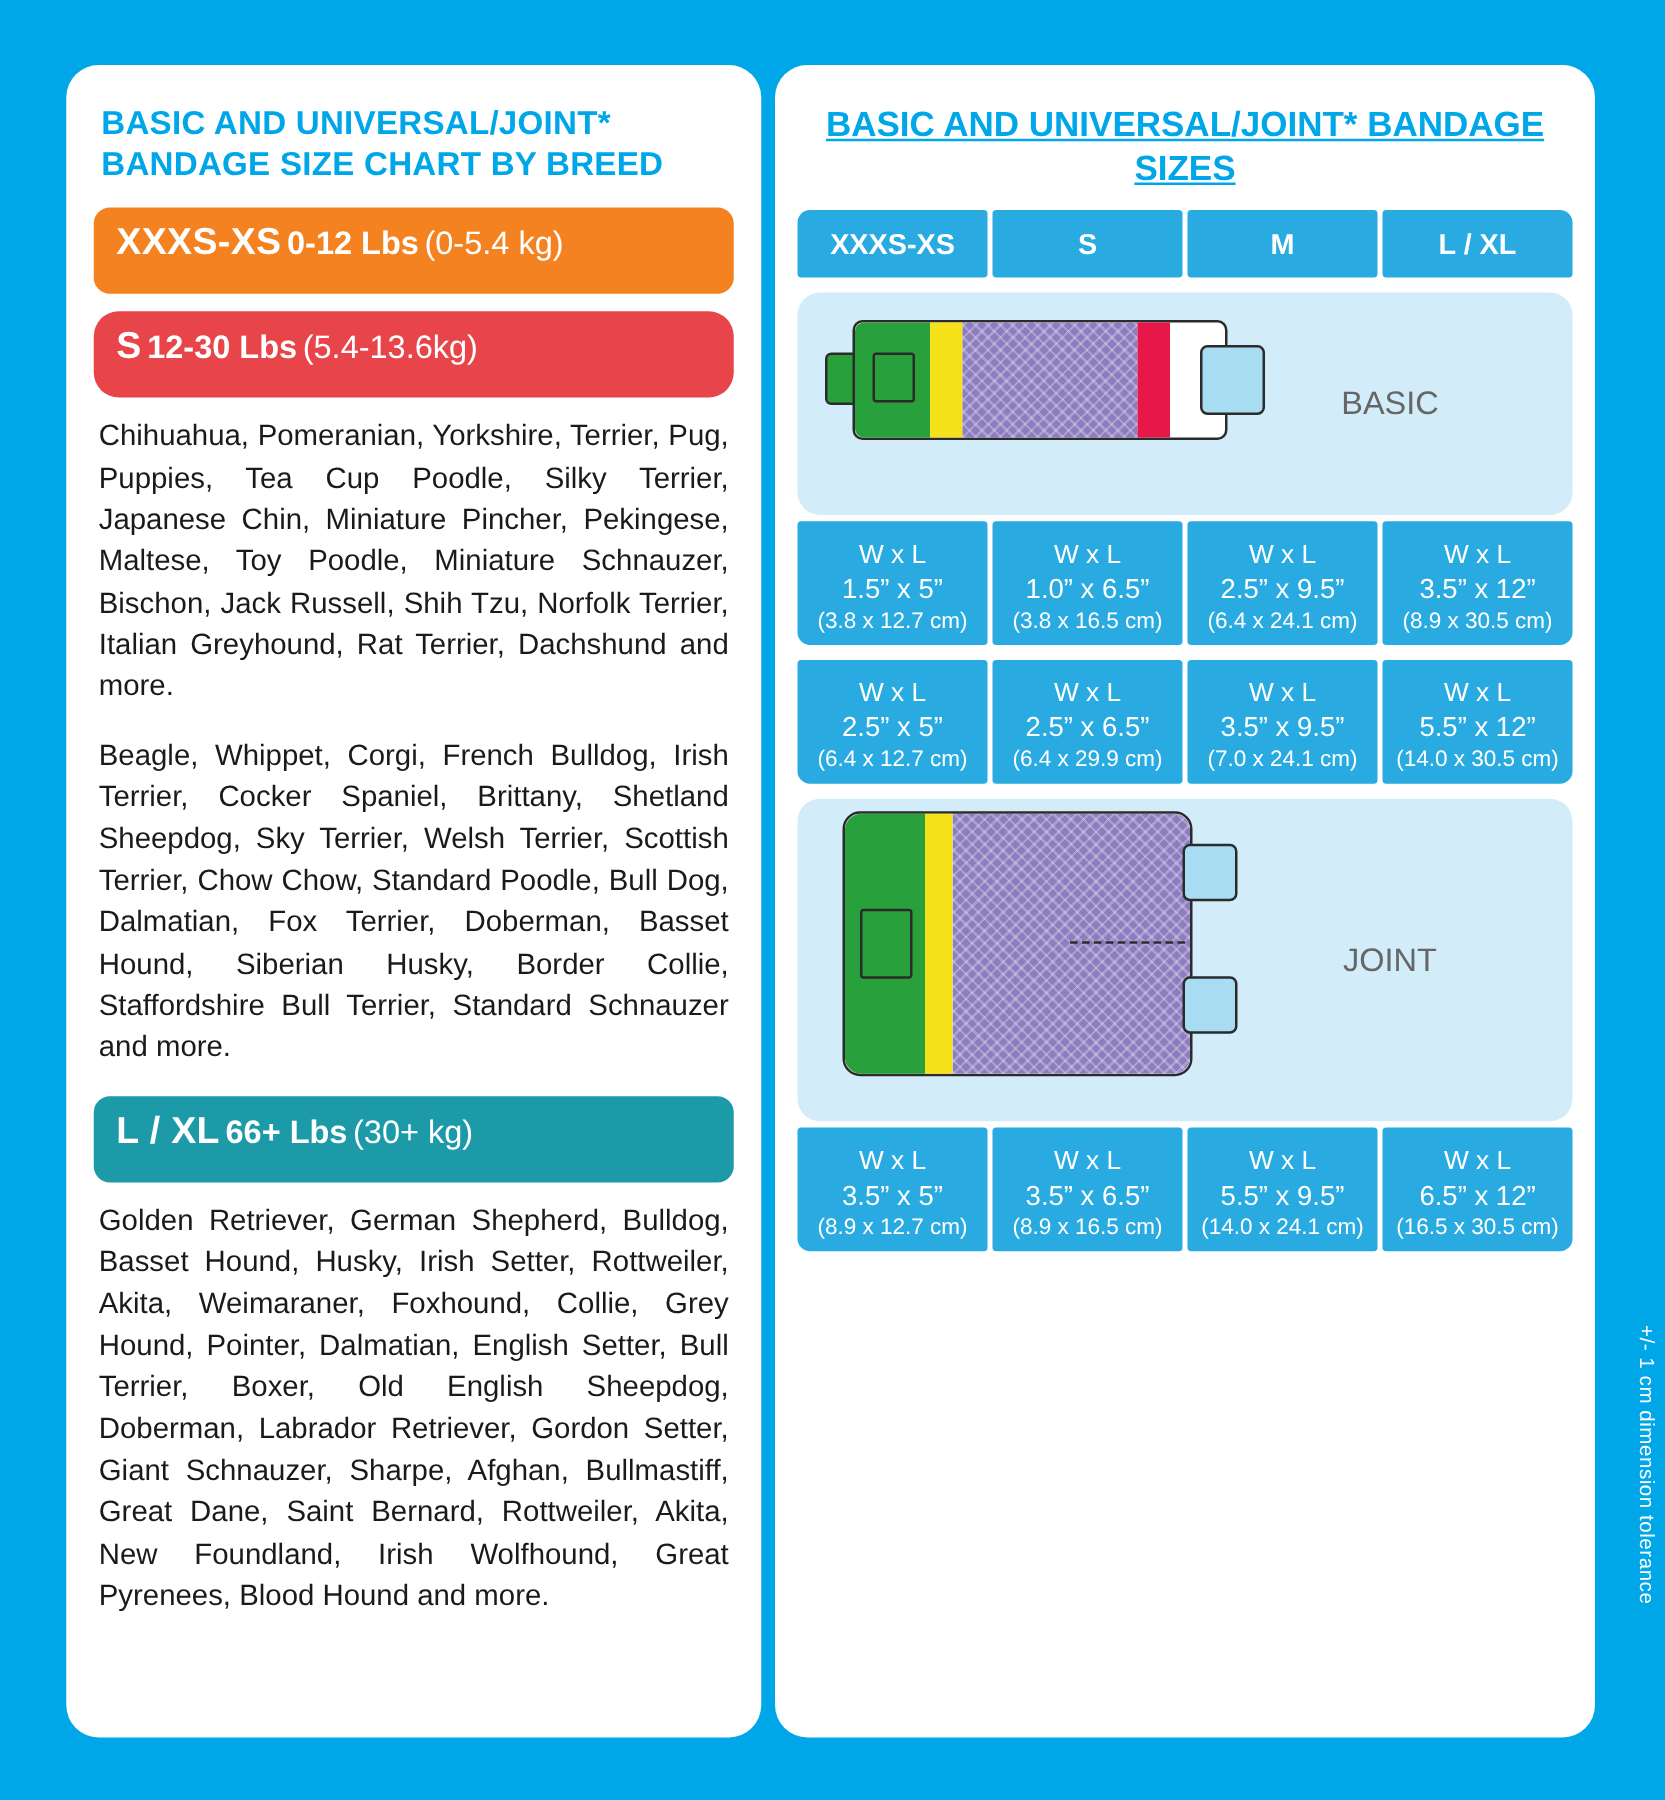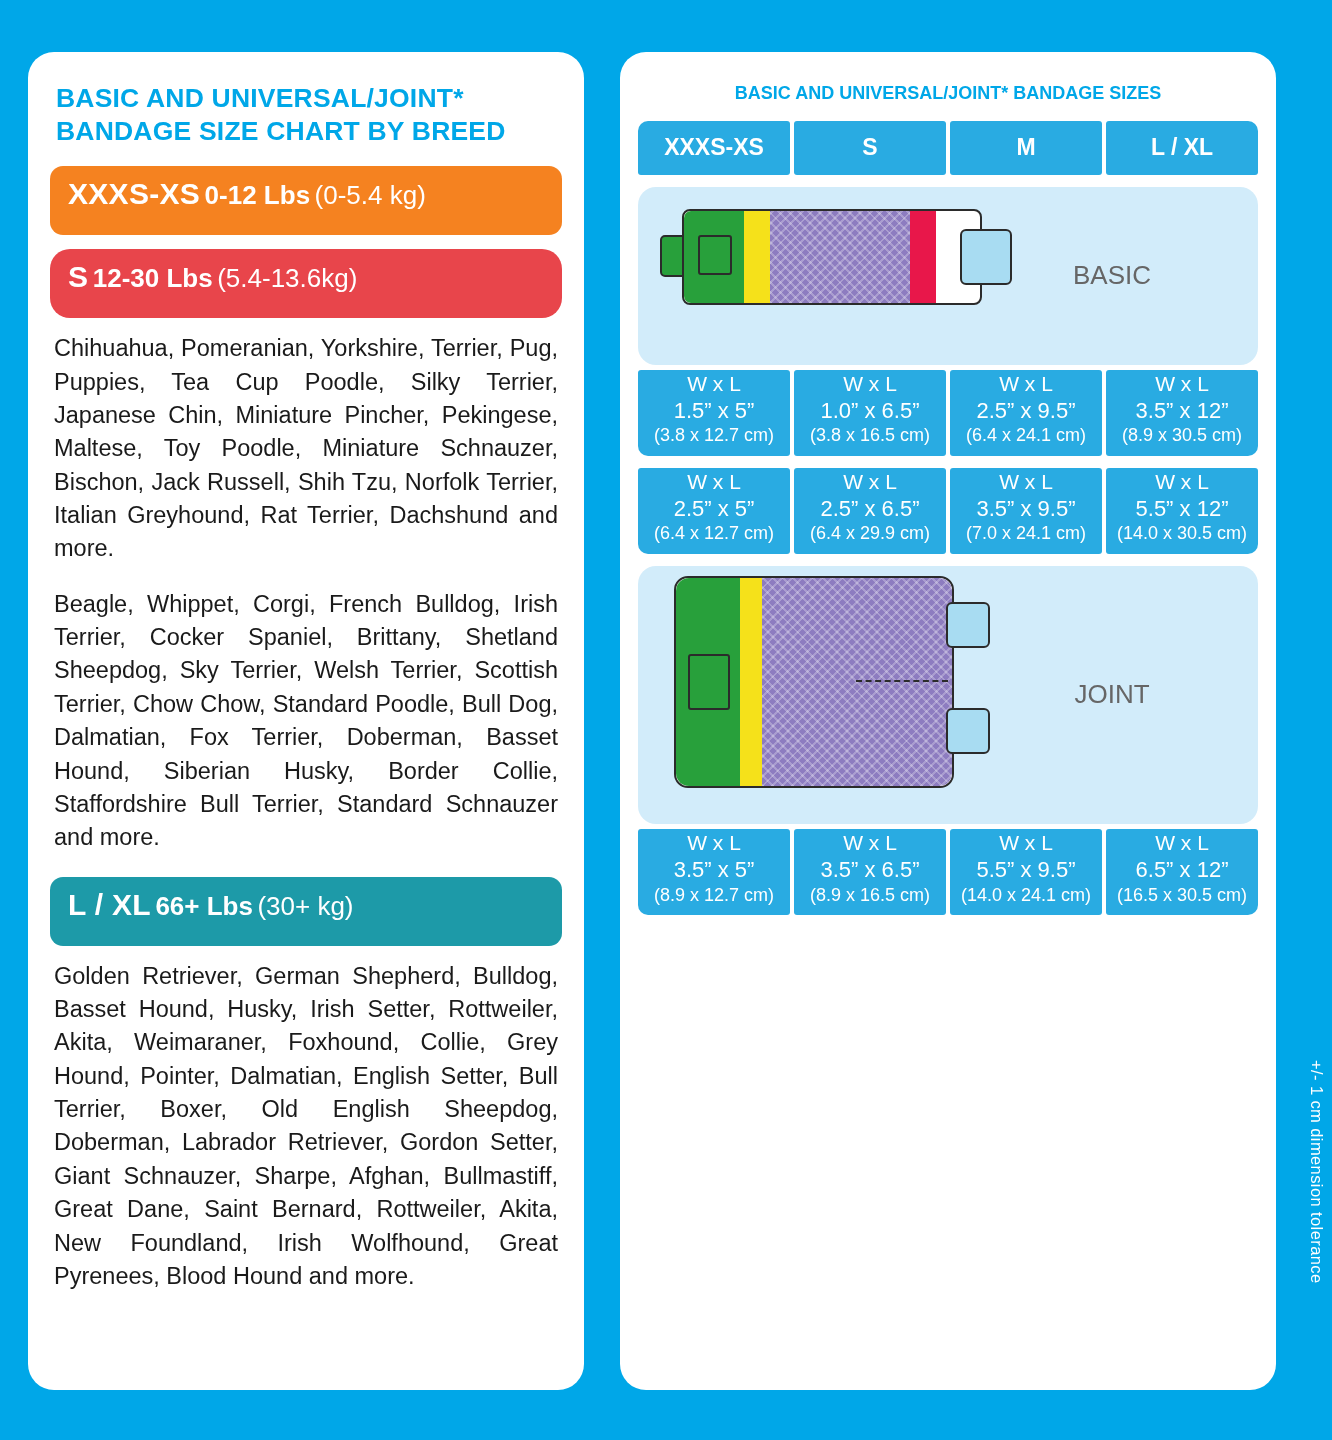--- a/index.html
+++ b/index.html
@@ -13,21 +13,21 @@
     position: relative;
     width: 1332px;
     height: 1440px;
     background: #00a7e8;
     overflow: hidden;
   }
 
   
   .left-panel {
     position: absolute;
-    left: 28px;
+    left: 53px;
     top: 52px;
     width: 556px;
     height: 1338px;
     background: #ffffff;
     border-radius: 26px;
     padding: 24px 22px 18px 22px;
   }
   .left-title {
     color: #00a7e8;
     font-weight: bold;
@@ -76,24 +76,25 @@
     top: 52px;
     width: 656px;
     height: 1338px;
     background: #ffffff;
     border-radius: 26px;
     padding: 22px 18px 16px 18px;
   }
   .right-title {
     color: #00a7e8;
     font-weight: bold;
-    font-size: 18px;
+    font-size: 28px;
     line-height: 1.25;
     text-align: center;
     margin: 8px 0 16px 0;
+    text-decoration: underline;
   }
   .design-header {
     background: #cfeaf8;
     border-radius: 14px 14px 0 0;
     height: 56px;
     display: flex;
     align-items: center;
     padding-left: 26px;
     color: #636363;
     font-weight: bold;
@@ -147,21 +148,21 @@
   .dims-row {
     display: flex;
     gap: 4px;
     margin-top: 5px;
   }
   .dim-cell {
     flex: 1;
     background: #29abe2;
     color: #ffffff;
     text-align: center;
-    padding: 1px 2px 8px 2px;
+    padding: 14px 2px 8px 2px;
     border-radius: 3px;
   }
   .dim-cell.first { border-radius: 3px 3px 3px 10px; }
   .dim-cell.last  { border-radius: 3px 3px 10px 3px; }
   .dim-wl { font-size: 21px; line-height: 1.25; }
   .dim-in { font-size: 22px; line-height: 1.25; }
   .dim-cm { font-size: 18px; line-height: 1.3; }
 
   
   .tolerance {

